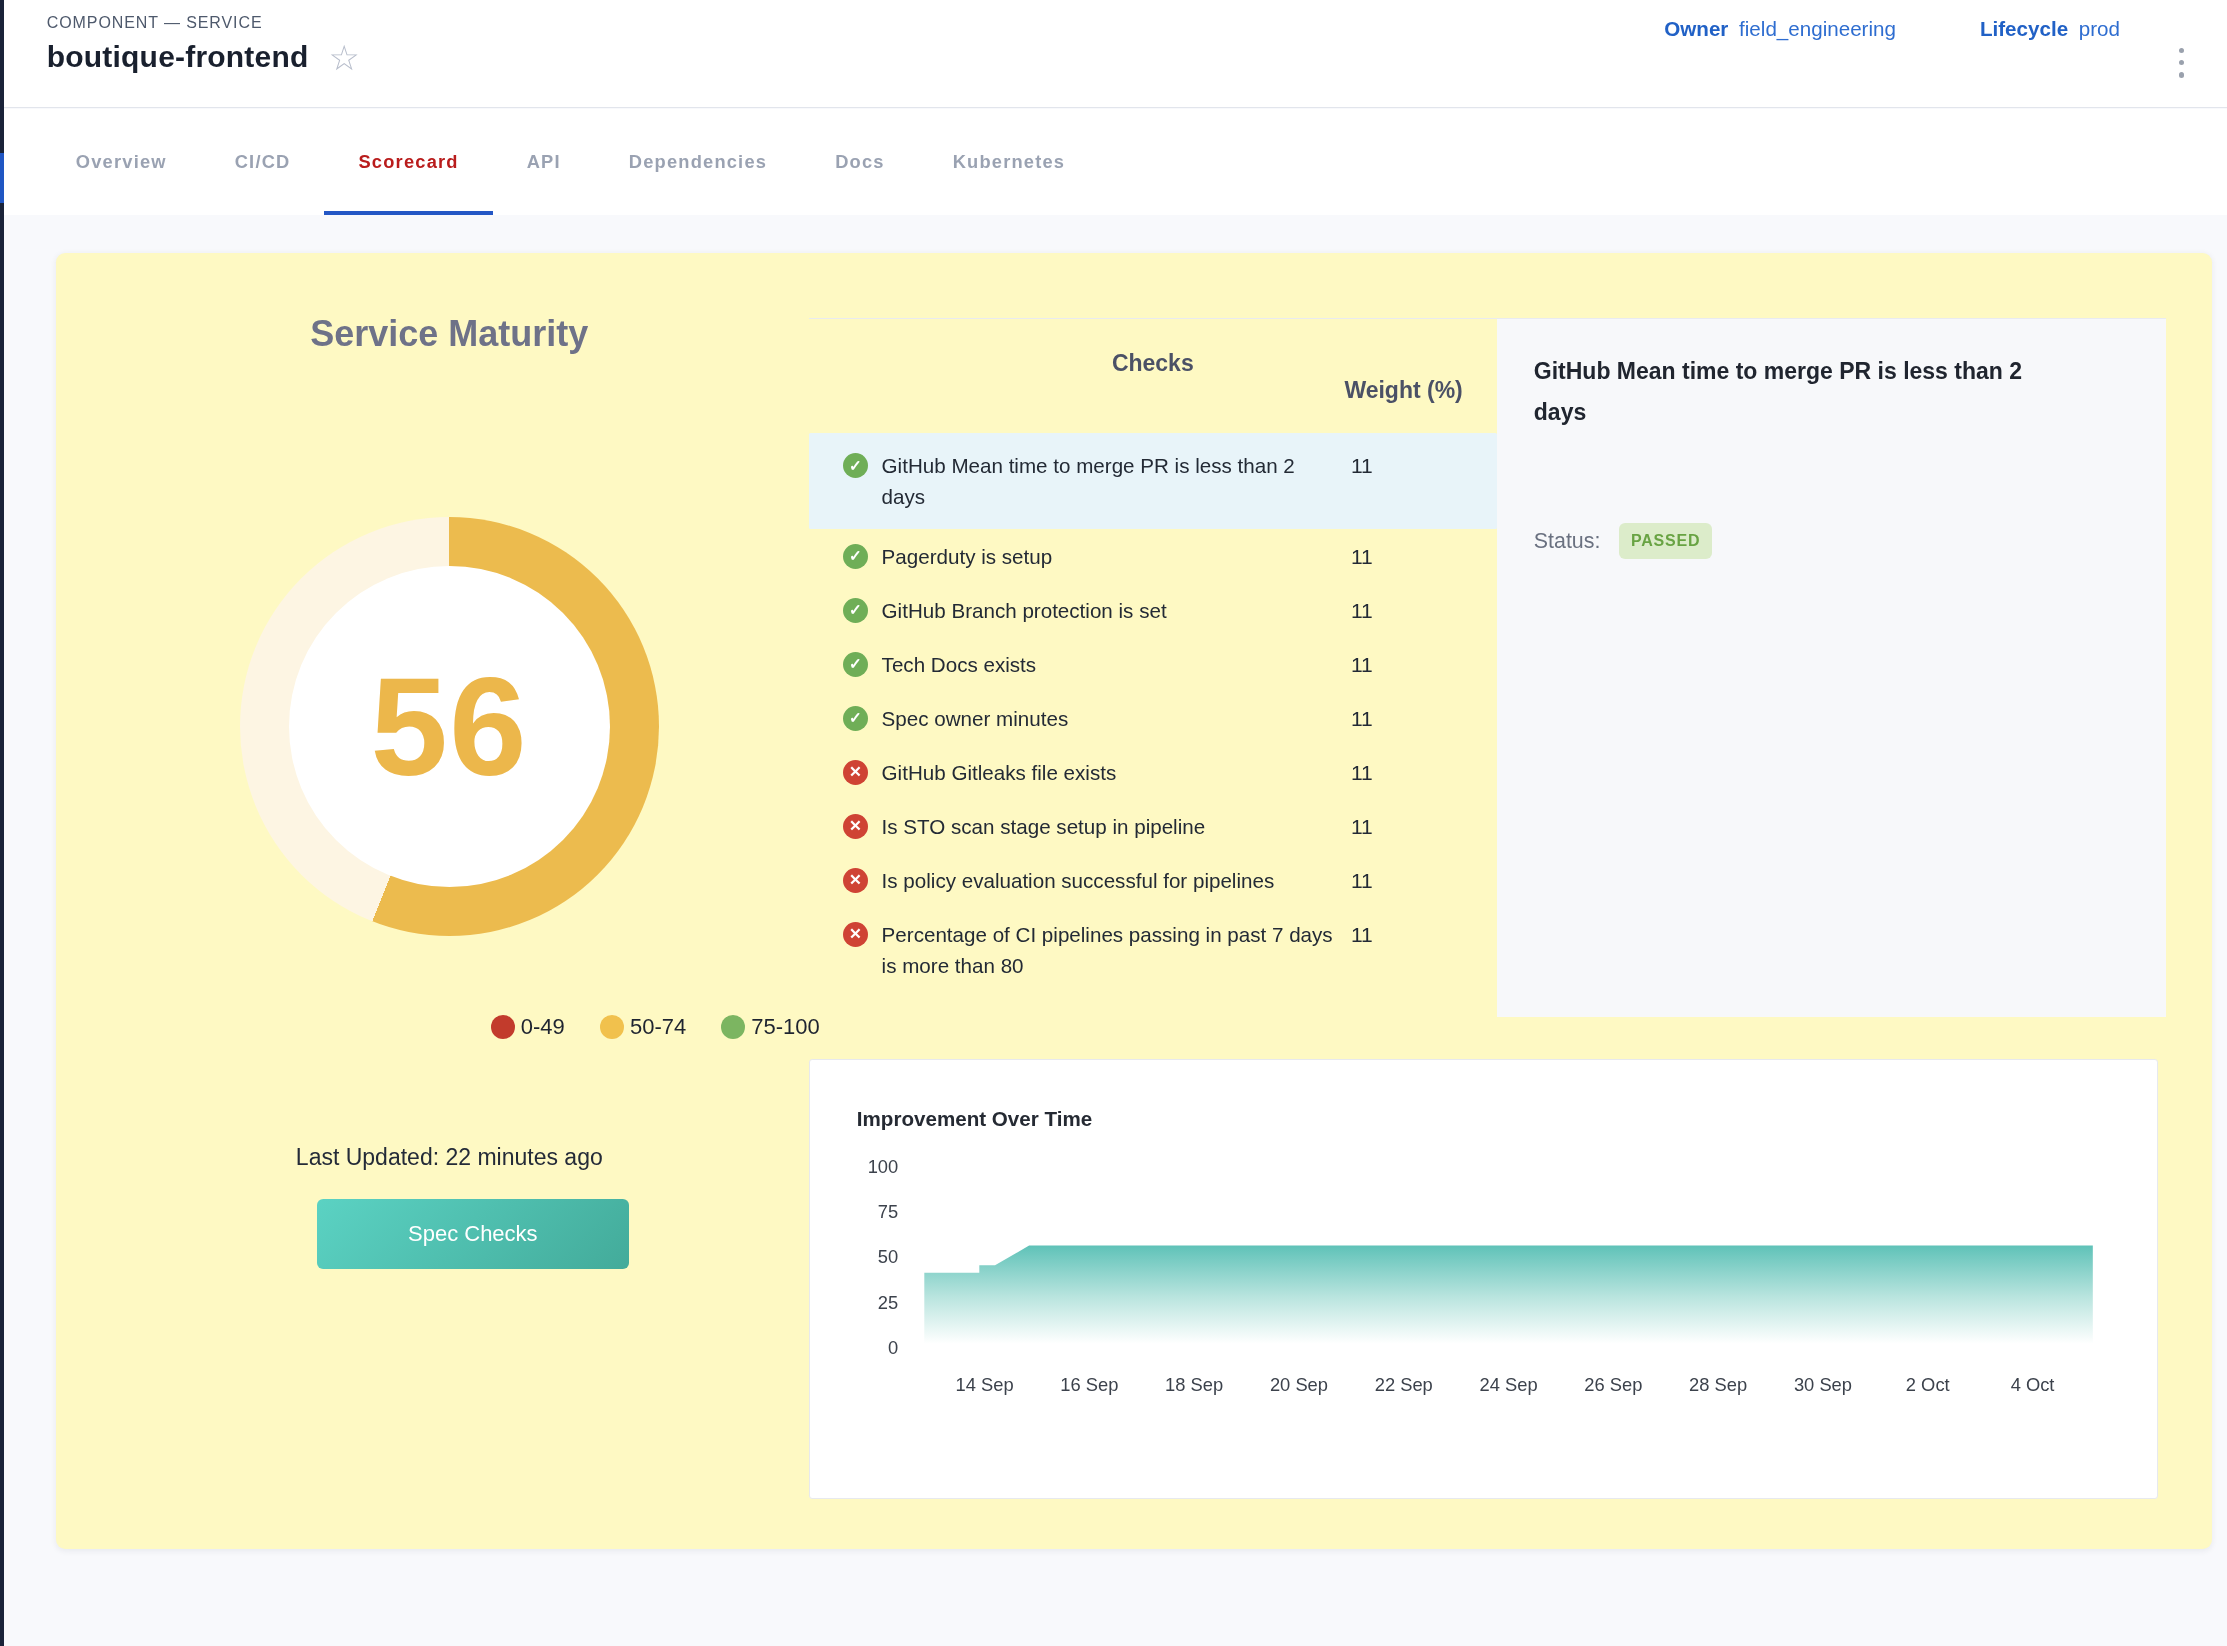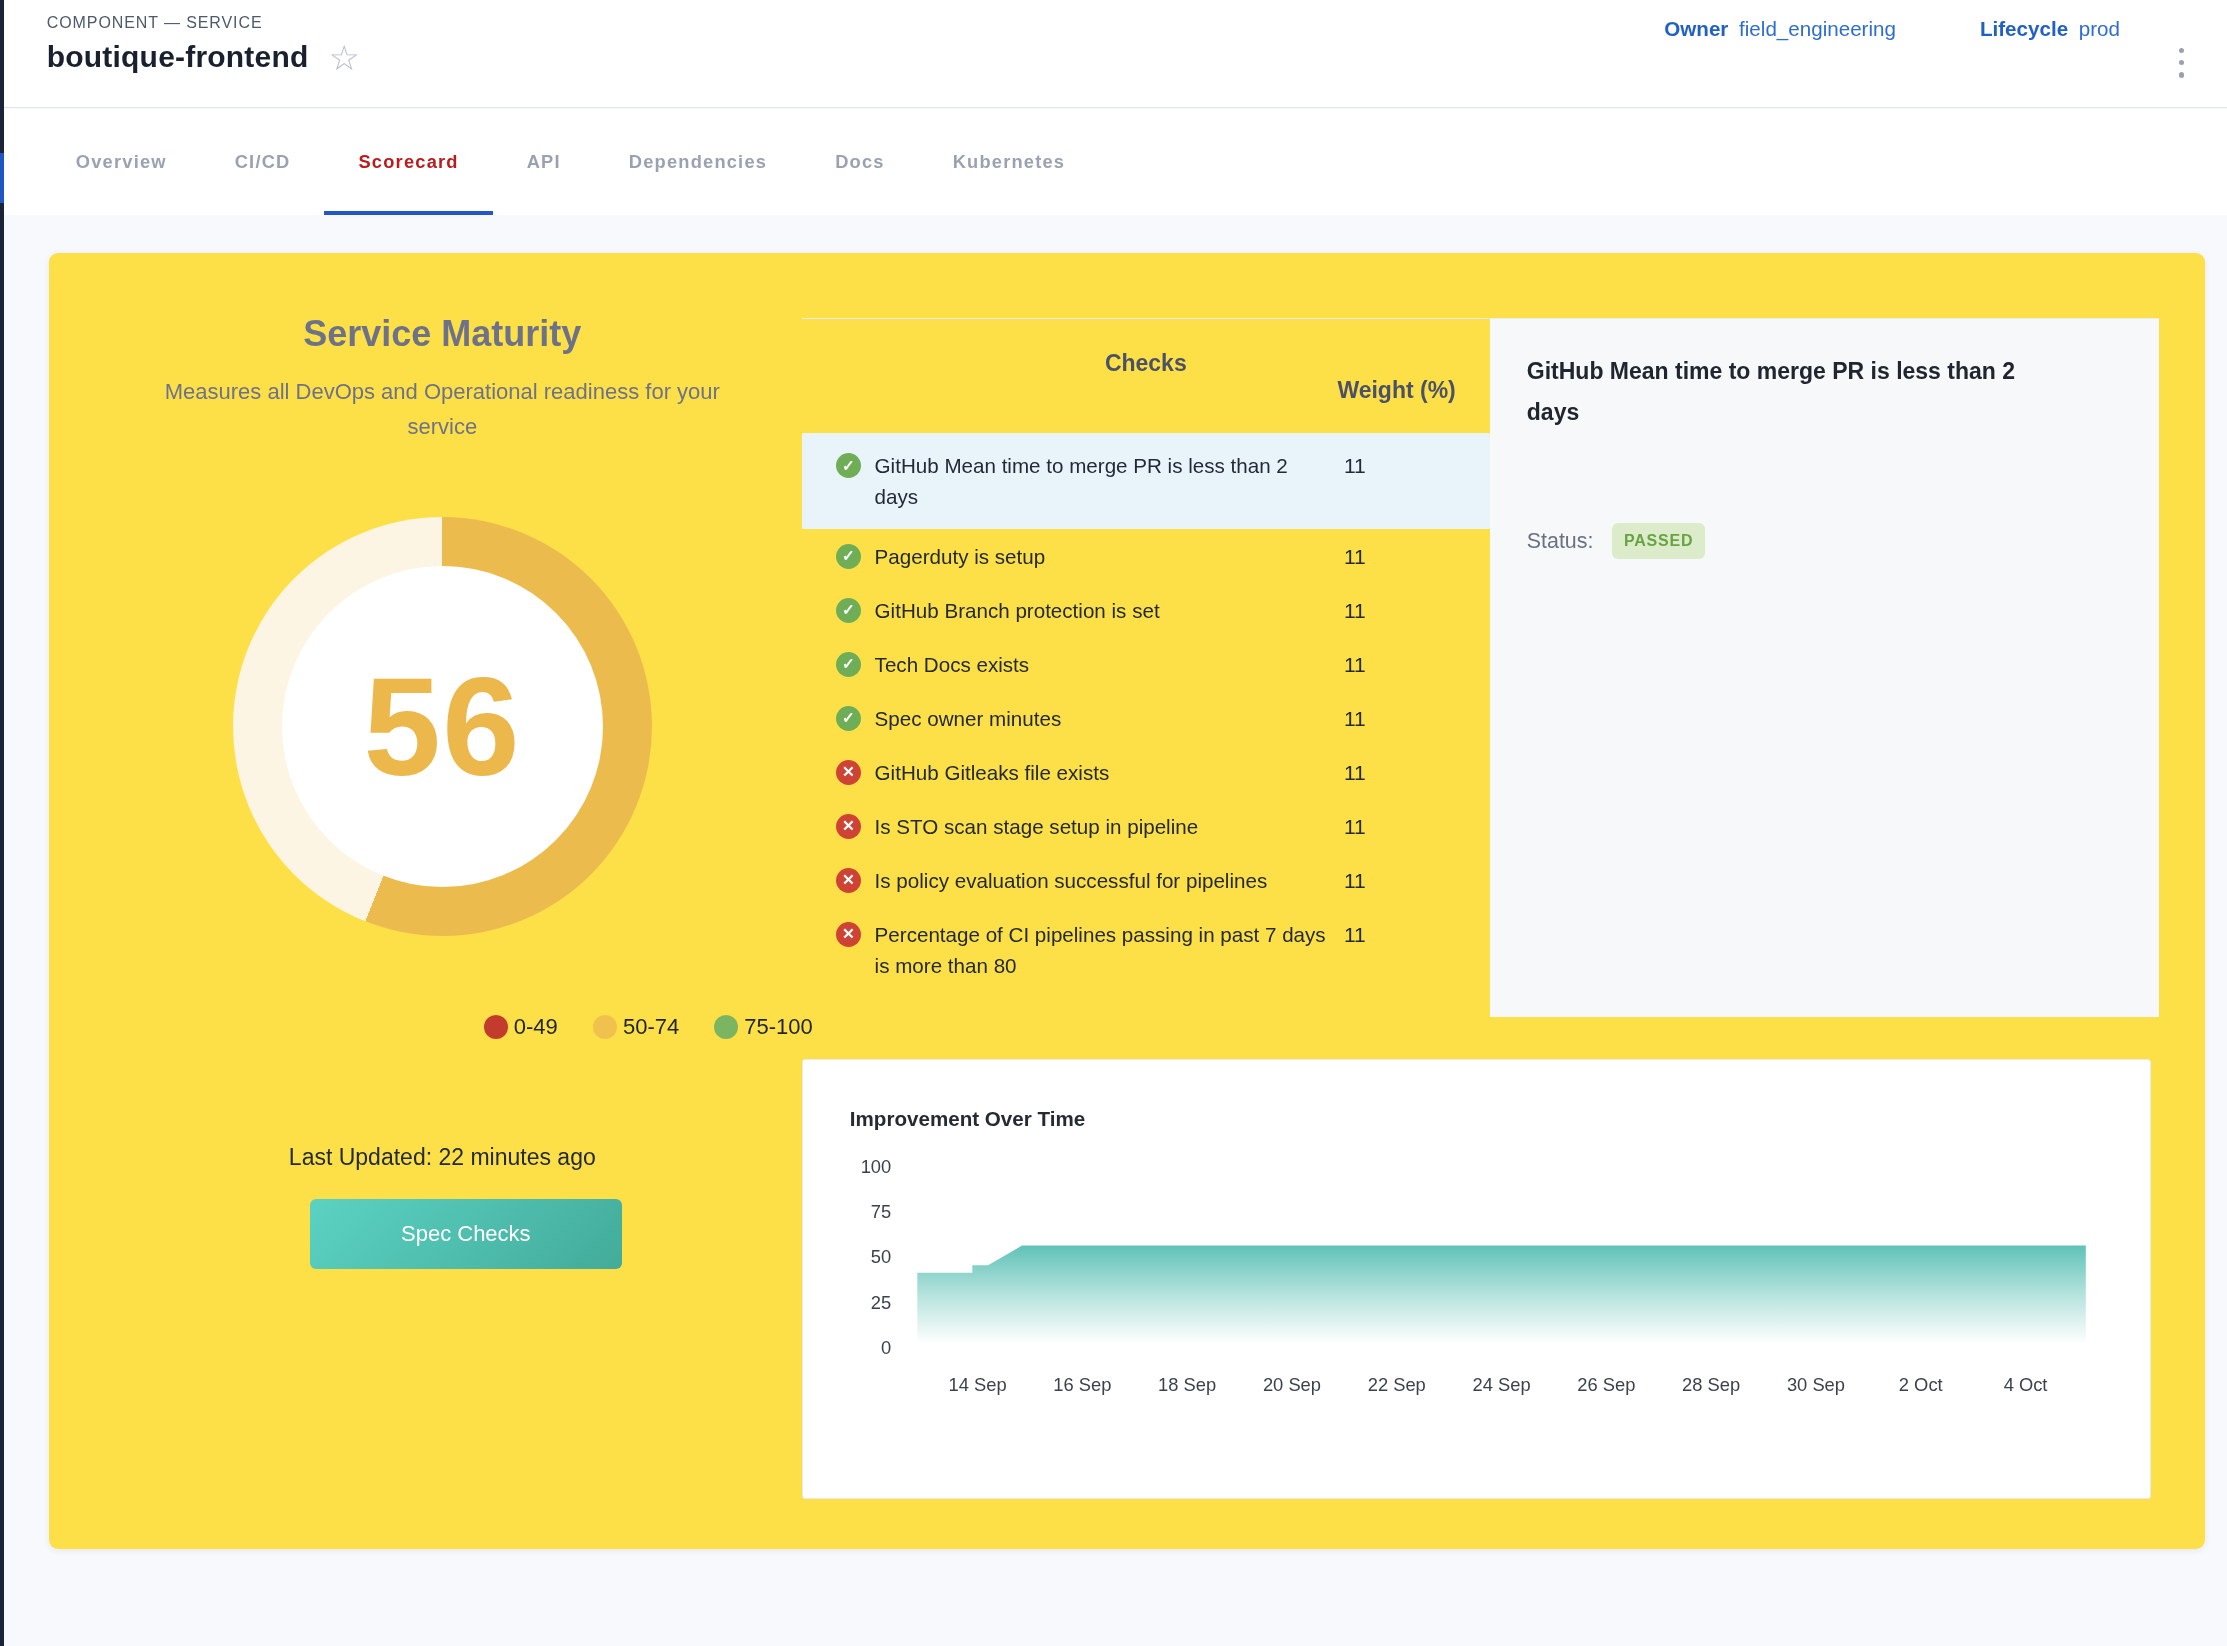--- a/index.html
+++ b/index.html
@@ -27,21 +27,21 @@
 
   
   .tabs-bar { position:absolute; left:3.8px; top:109px; right:0; height:106px; background:#ffffff; display:flex; align-items:stretch; padding-left:38px; }
   .tab { position:relative; display:flex; align-items:center; padding:9px 34px; cursor:pointer; }
   .tab-label { font-size:18.3px; letter-spacing:1.2px; color:#9aa2b2; font-weight:600; }
   .tab.active .tab-label { color:#b91c1c; font-weight:700; }
   .tab.active::after { content:""; position:absolute; left:0; right:0; bottom:0; height:3.8px; background:#2457c5; }
 
   
   .main { position:absolute; left:3.8px; top:216px; right:0; bottom:0; background:#f8f9fc; }
-  .card { position:absolute; left:45px; top:37px; width:2156px; height:1296px; background:#fde047; border-radius:9.2px; box-shadow:0 1.5px 6.1px rgba(20,30,60,0.07); }
+  .card { position:absolute; left:52px; top:37px; width:2156px; height:1296px; background:#fef9c3; border-radius:9.2px; box-shadow:0 1.5px 6.1px rgba(20,30,60,0.07); }
 
   
   .left-col { position:absolute; left:23px; top:0; width:741px; height:100%; }
   .m-title { position:absolute; left:0; width:100%; top:60px; text-align:center; font-size:36px; font-weight:700; color:#6e7288; }
   .m-sub { position:absolute; left:57px; width:627px; top:121px; text-align:center; font-size:22px; line-height:35px; color:#6e7288; }
   .donut { position:absolute; left:161px; top:264px; width:419px; height:419px; border-radius:50%; display:flex; align-items:center; justify-content:center; }
   .donut-hole { width:321px; height:321px; border-radius:50%; background:#ffffff; display:flex; align-items:center; justify-content:center; }
   .donut-score { font-size:139px; font-weight:700; color:#ecb74b; letter-spacing:1.5px; }
   .legend { position:absolute; left:0; width:100%; top:761px; display:flex; justify-content:flex-end; gap:35px; }
   .legend-item { display:flex; align-items:center; gap:6.1px; }
@@ -128,21 +128,20 @@
     <div class="tab">
       <span class="tab-label">Kubernetes</span>
     </div>
   </nav>
 
 <main class="main">
   <div class="card">
 
     <section class="left-col">
       <div class="m-title">Service Maturity</div>
-      <div class="m-sub">Measures all DevOps and Operational readiness for your service</div>
       <div class="donut" id="donut" style="background: conic-gradient(rgb(236, 187, 78) 0deg, rgb(236, 187, 78) 56%, rgb(253, 245, 227) 56%, rgb(253, 245, 227) 100%);">
         <div class="donut-hole">
           <span class="donut-score">56</span>
         </div>
       </div>
       <div class="legend" id="legend">
           <div class="legend-item">
             <span class="legend-dot" style="background: rgb(194, 59, 44);"></span>
             <span class="legend-label">0-49</span>
           </div>

